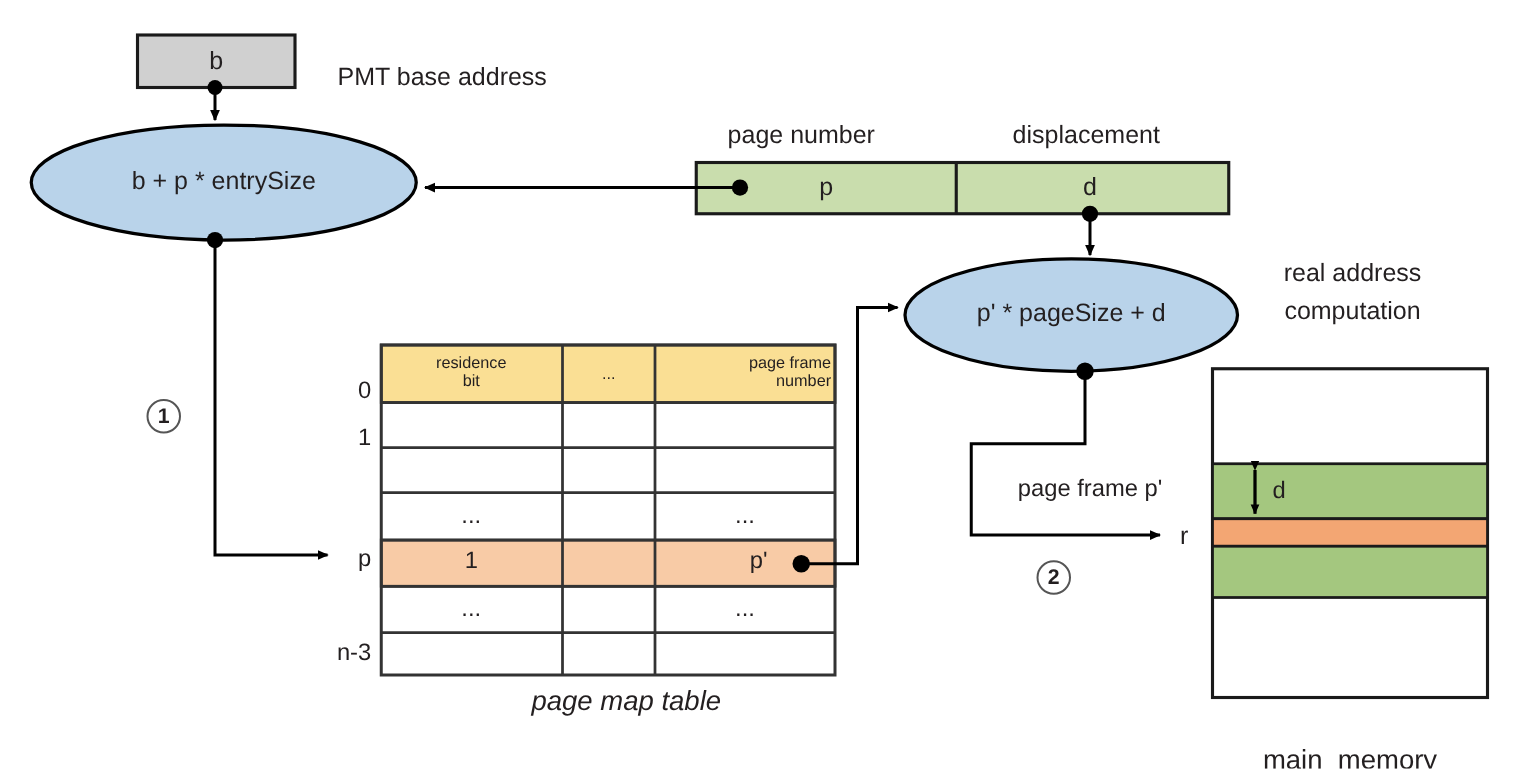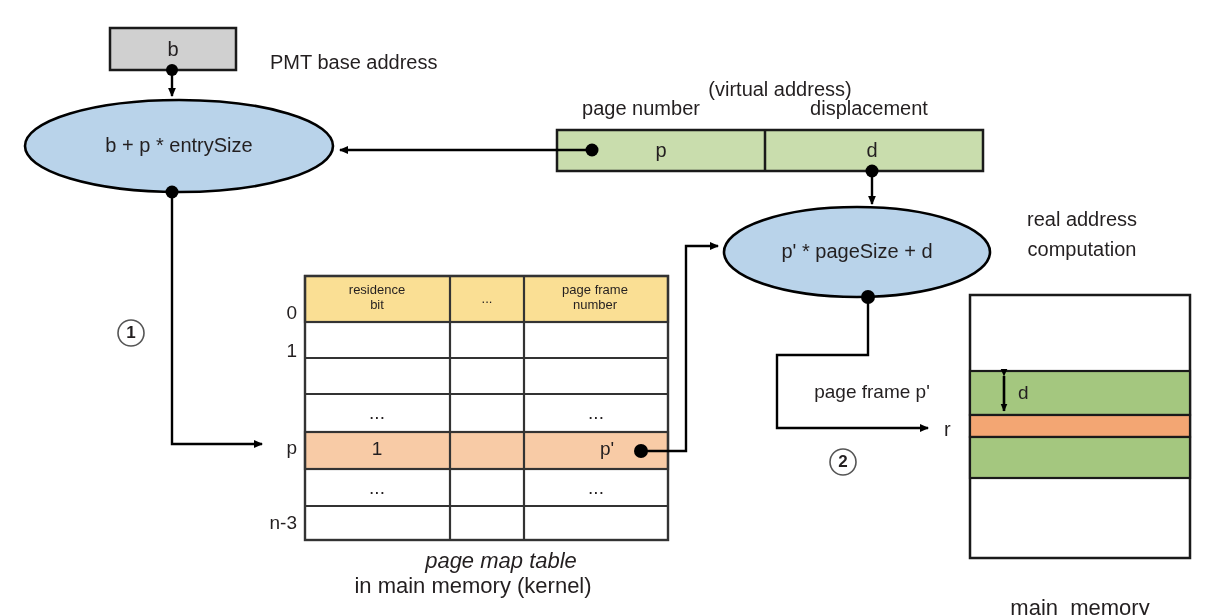--- a/index.html
+++ b/index.html
@@ -106,57 +106,55 @@
 
     <line x1="1004" y1="376" x2="1004" y2="411" stroke="#000" stroke-width="2.6" marker-start="url(#arrowS)" marker-end="url(#arrowS)"></line>
   </svg>
 
   <div class="lbl t20 ctr" style="left:173px; top:38px;">b</div>
 
   <div class="lbl t20" style="left:270px; top:51px;">PMT base address</div>
 
   <div class="lbl t20 ctr" style="left:179px; top:134px;">b + p * entrySize</div>
 
-  <div class="lbl t20 ctr" style="left:780px; top:78px;">(virtual address)</div>
 
   <div class="lbl t20 ctr" style="left:641px; top:97px;">page number</div>
 
   <div class="lbl t20 ctr" style="left:869px; top:97px;">displacement</div>
 
   <div class="lbl t20 ctr" style="left:661px; top:139px;">p</div>
 
   <div class="lbl t20 ctr" style="left:872px; top:139px;">d</div>
 
   <div class="lbl t20 ctr" style="left:857px; top:240px;">p' * pageSize + d</div>
 
   <div class="lbl t20 ctr" style="left:1082px; top:208px;">real address</div>
   <div class="lbl t20 ctr" style="left:1082px; top:238px;">computation</div>
 
   <div class="lbl t17 ctr" style="left:131px; top:323px; font-weight:bold;">1</div>
   <div class="lbl t17 ctr" style="left:843px; top:452px; font-weight:bold;">2</div>
 
   <div class="lbl t18 ctr" style="left:377px; top:282px;">residence<br>bit</div>
   <div class="lbl t18 ctr" style="left:487px; top:291px;">...</div>
-  <div class="lbl t18 ctr" style="left:595px; top:282px;">page frame<br>number</div>
+  <div class="lbl t18 ctr" style="left:632px; top:282px;text-align:right;">page frame<br>number</div>
 
   <div class="lbl t19 rgt" style="left:297px; top:302px;">0</div>
   <div class="lbl t19 rgt" style="left:297px; top:340px;">1</div>
   <div class="lbl t19 rgt" style="left:297px; top:437px;">p</div>
   <div class="lbl t19 rgt" style="left:297px; top:512px;">n-3</div>
 
   <div class="lbl t19 ctr" style="left:377px; top:402px;">...</div>
   <div class="lbl t19 ctr" style="left:596px; top:402px;">...</div>
 
   <div class="lbl t19 ctr" style="left:377px; top:438px;">1</div>
   <div class="lbl t19 ctr" style="left:607px; top:438px;">p'</div>
 
   <div class="lbl t19 ctr" style="left:377px; top:477px;">...</div>
   <div class="lbl t19 ctr" style="left:596px; top:477px;">...</div>
 
   <div class="lbl t22 ctr" style="left:501px; top:548px;font-style:italic;">page map table</div>
-  <div class="lbl t22 ctr" style="left:473px; top:573px;">in main memory (kernel)</div>
 
   <div class="lbl t19 ctr" style="left:872px; top:381px;">page frame p'</div>
   <div class="lbl t20" style="left:944px; top:418px;">r</div>
   <div class="lbl t19" style="left:1018px; top:382px;">d</div>
   <div class="lbl t22 ctr" style="left:1080px; top:568px;margin-top:27px;">main  memory</div>
 
 </div>
 
 </body></html>

